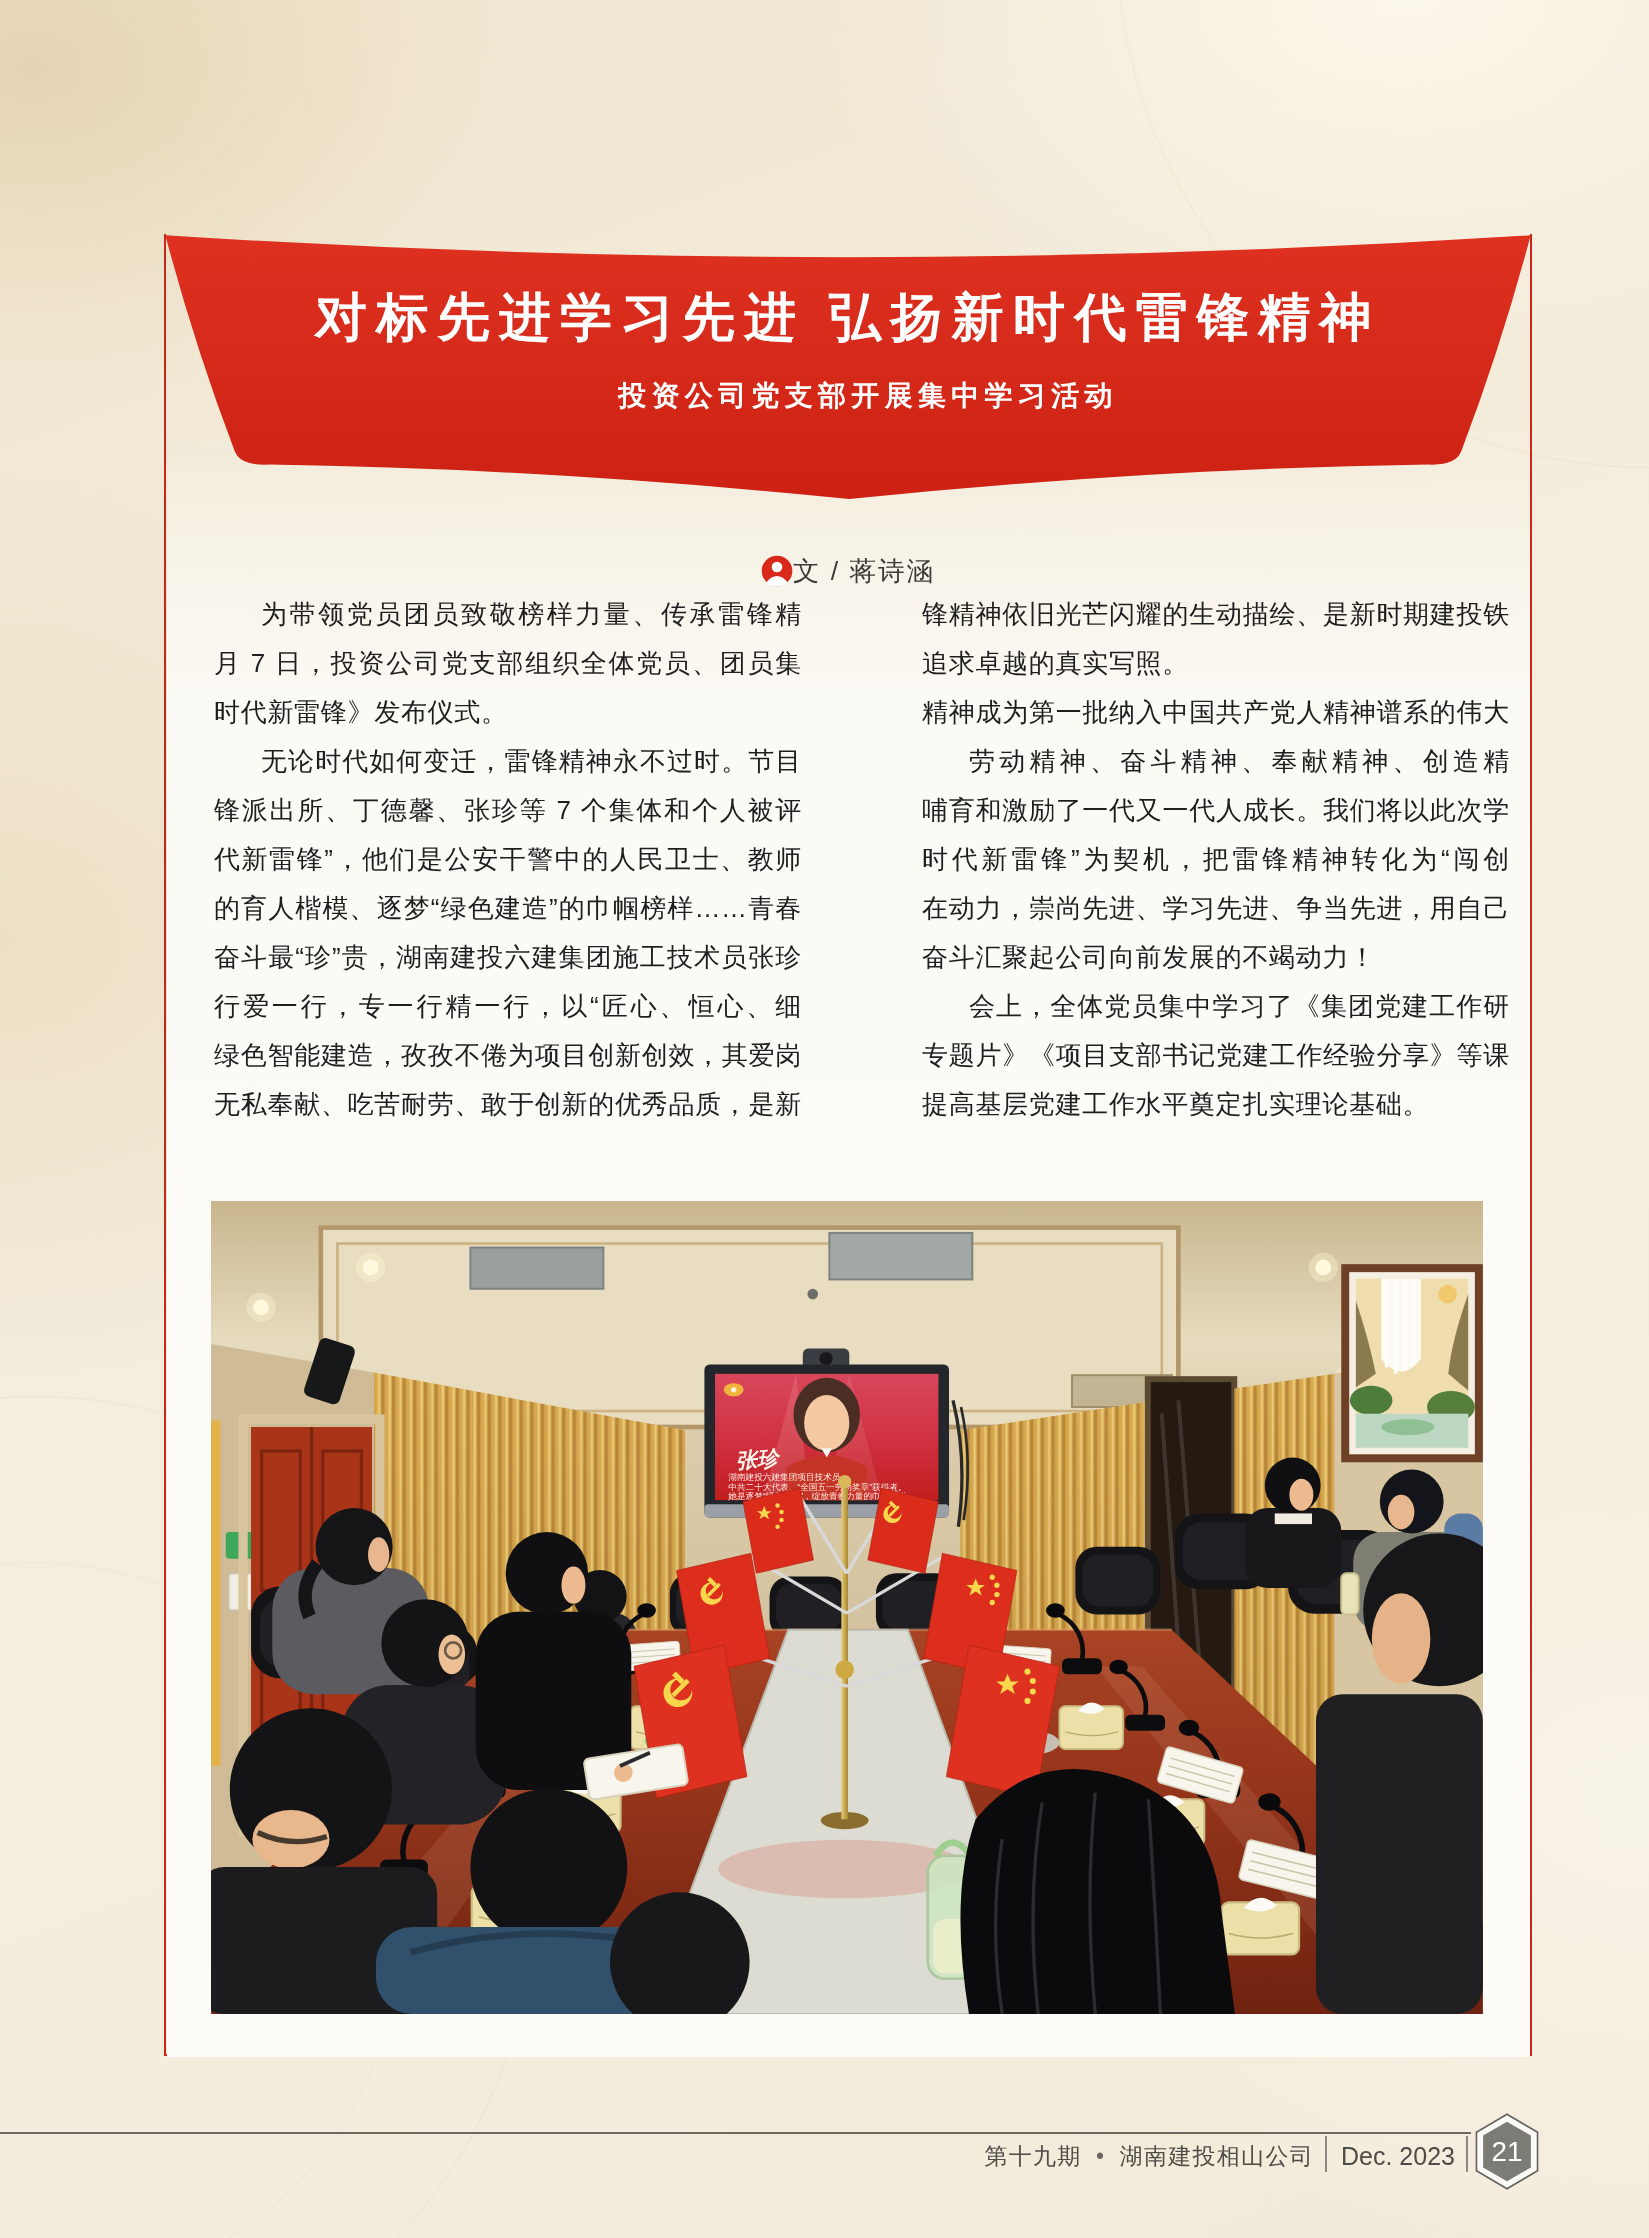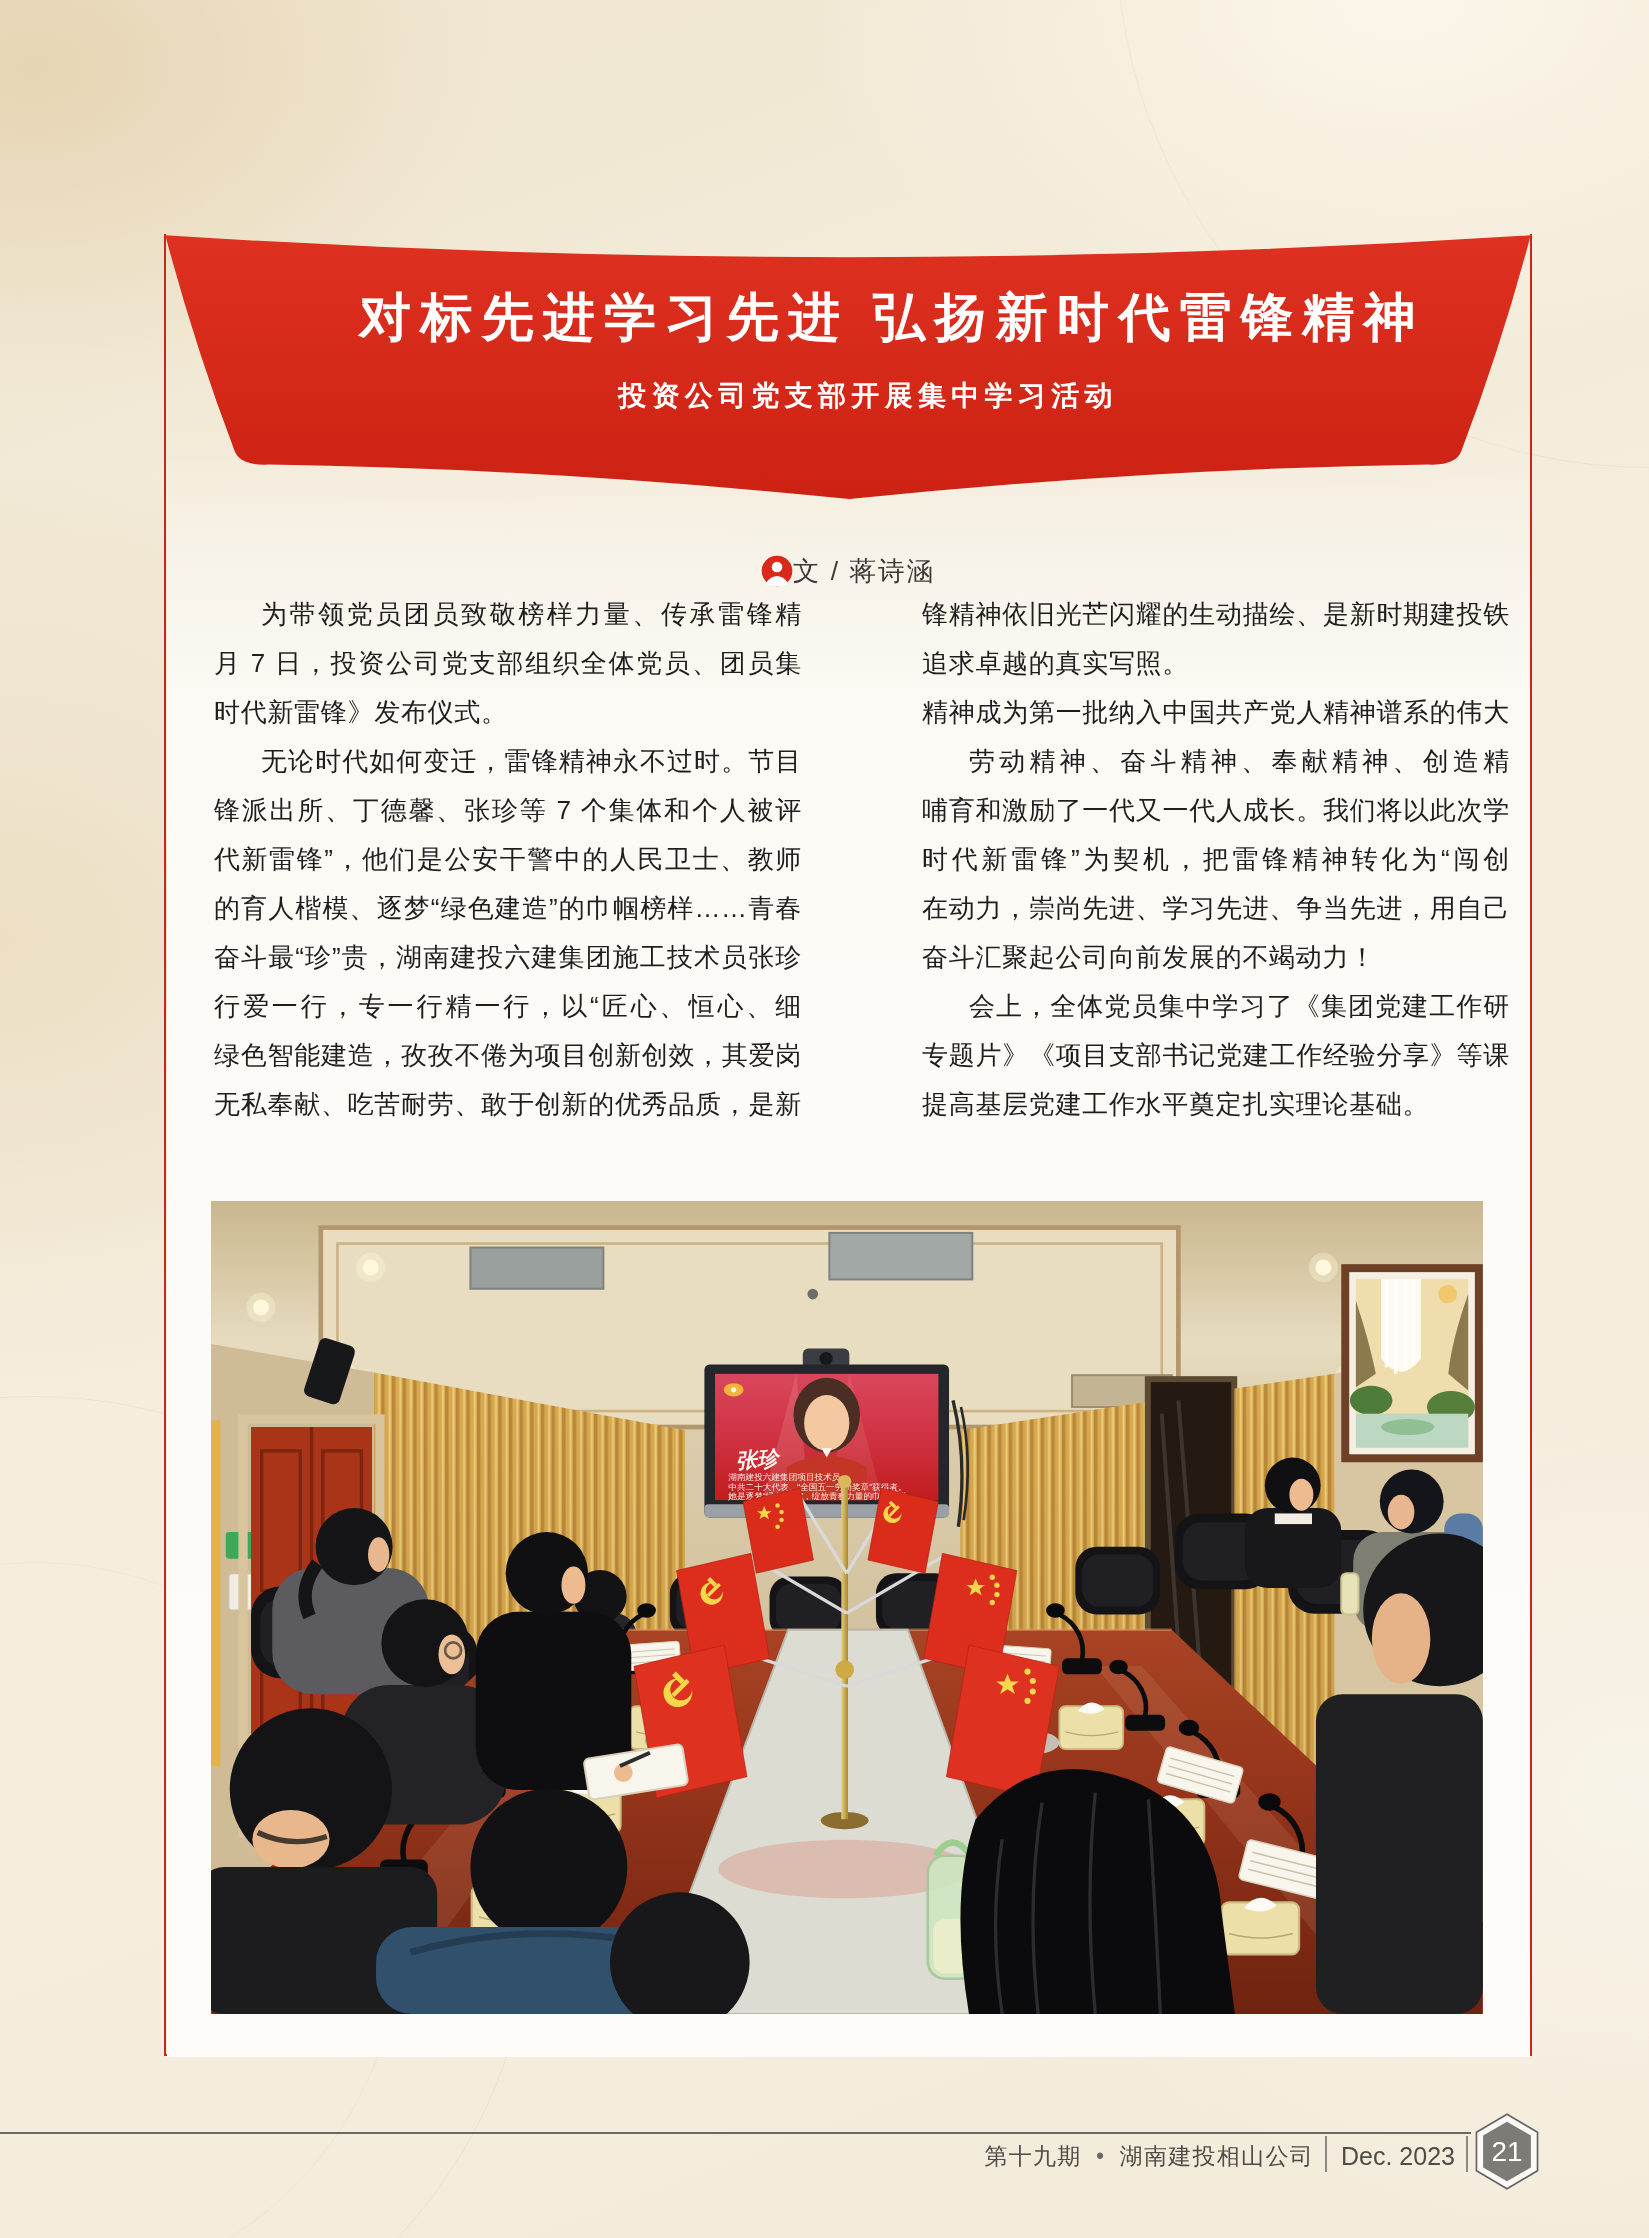--- a/index.html
+++ b/index.html
@@ -16,21 +16,21 @@
   .silk.s2{width:731px;height:731px;left:-332px;top:1562px;border-color:rgba(196,166,110,.10);}
   .silk.s3{width:1064px;height:1064px;right:-532px;top:-598px;border-color:rgba(210,185,135,.18);}
 
   .card{position:absolute;left:164px;top:234px;width:1368px;height:1822px;
     border-left:2.7px solid #c8271a;border-right:2.7px solid #c8271a;border-bottom:2.7px solid #c8271a;box-sizing:border-box;}
   .card-fill{position:absolute;left:167px;top:426px;width:1363px;height:1631px;
     background:linear-gradient(180deg, rgba(246,240,229,0) 0px, #f7f2e7 120px, #fcfaf5 279px, #fdfcf9 100%);}
 
   .banner-svg{position:absolute;left:164px;top:231px;width:1368px;height:277px;}
   .banner-title1{position:absolute;left:164px;top:287px;width:1368px;text-align:center;
-    font-size:52px;font-weight:900;color:#ffffff;letter-spacing:9.3px;line-height:61px;padding-left:44px;}
+    font-size:52px;font-weight:900;color:#ffffff;letter-spacing:9.3px;line-height:61px;}
   .banner-title2{position:absolute;left:164px;top:370px;width:1368px;text-align:center;
     font-size:28px;font-weight:900;color:#ffffff;letter-spacing:5.3px;line-height:51px;margin-left:20px;}
 
   .byline{position:absolute;left:164px;top:551px;width:1368px;height:40px;
     display:flex;align-items:center;justify-content:center;}
   .byline .txt{font-size:26.6px;color:#3c3a36;letter-spacing:2px;}
 
   .col{position:absolute;width:588px;}
   .col-left{left:214px;top:590px;}
   .col-right{left:922px;top:590px;}

